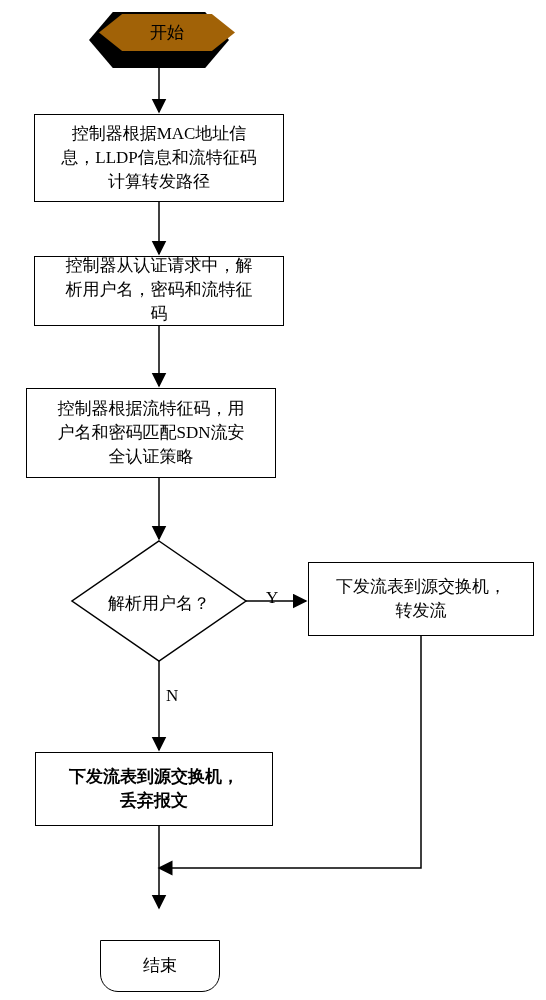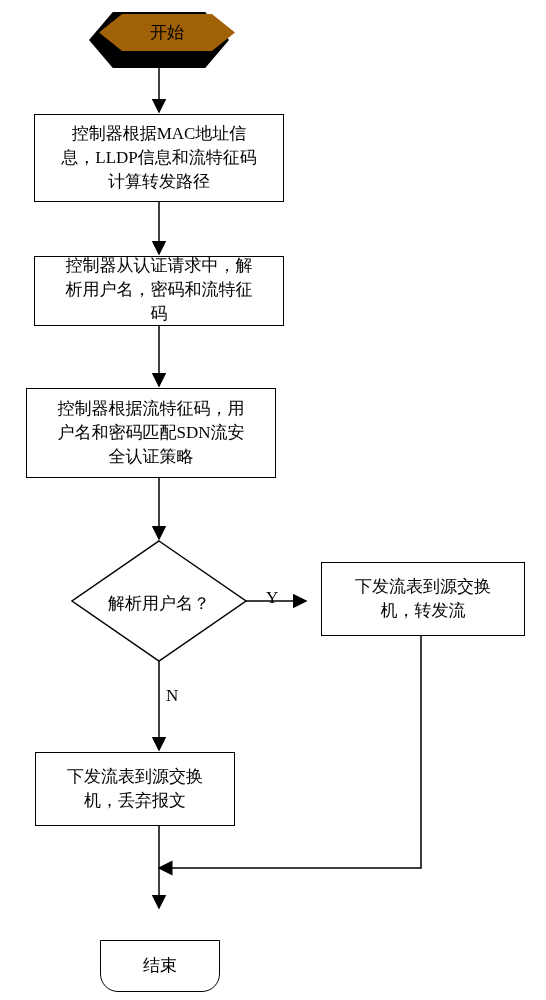--- a/index.html
+++ b/index.html
@@ -90,25 +90,25 @@
 </div>
 
 <svg class="arrows" style="z-index:0;">
   <polygon points="159,541 246,601 159,661 72,601" fill="#fff" stroke="#000" stroke-width="1.5"></polygon>
 </svg>
 <div class="diamond-text" style="left:84px; top:592px;">解析用户名？</div>
 
 <div class="yn-label" style="left:266px; top:588px;">Y</div>
 <div class="yn-label" style="left:166px; top:686px;">N</div>
 
-<div class="node rect" style="left:321px; top:562px; width:204px; height:74px;">
+<div class="node rect" style="left:308px; top:562px; width:226px; height:74px;">
   <span>下发流表到源交换机，转发流</span>
 </div>
 
-<div class="node rect" style="left:35px; top:752px; width:200px; height:74px;">
+<div class="node rect" style="left:35px; top:752px; width:238px; height:74px;font-weight:bold;">
   <span>下发流表到源交换机，丢弃报文</span>
 </div>
 
 <div class="node rounded-bottom" style="left:100px; top:910px; width:120px; height:52px;">
   <span>结束</span>
 </div>
 
 <svg class="arrows">
   <defs>
     <marker id="ah" markerWidth="12" markerHeight="12" refX="9" refY="5" orient="auto">

